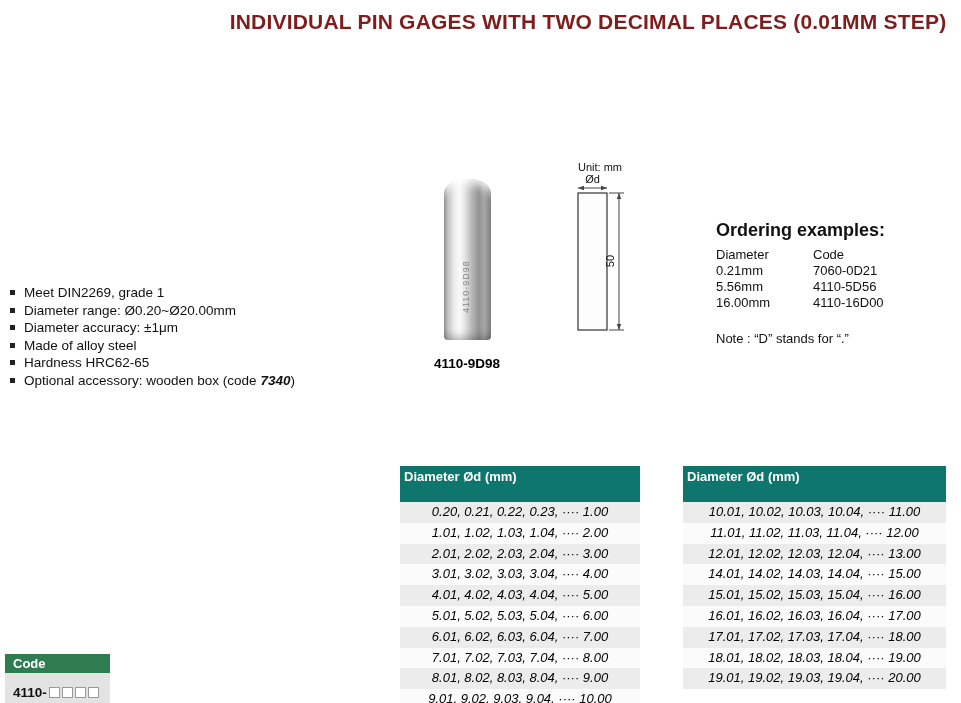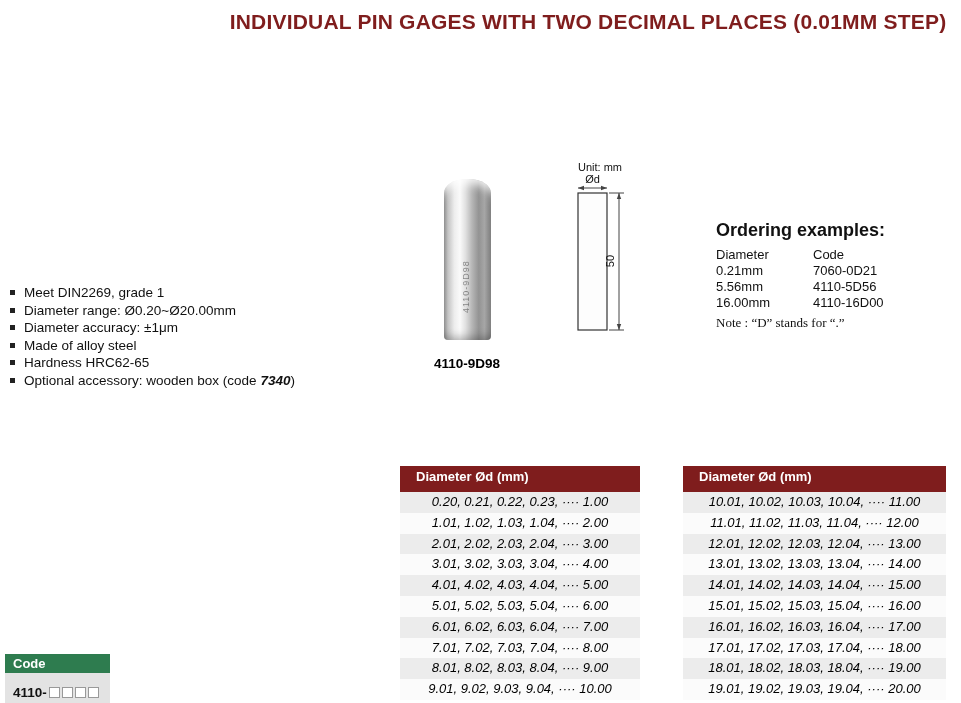--- a/index.html
+++ b/index.html
@@ -37,28 +37,28 @@
   
   .drawing{position:absolute;left:563px;top:155px;}
   .drawing text{font-family:"Liberation Sans",sans-serif;font-size:11px;fill:#111;}
   .drawing .geo{stroke:#444;stroke-width:1;fill:none;}
   .drawing .arrow{fill:#444;stroke:none;}
   .drawing .profile{fill:#fdfdfd;stroke:#333;stroke-width:1.2;}
   
   .ordering{position:absolute;left:716px;top:222px;width:215px;font-size:13px;}
   .ord-title{font-weight:700;font-size:18px;line-height:16px;margin-bottom:9px;}
   .ord-grid{display:grid;grid-template-columns:97px 1fr;line-height:16px;}
-  .ord-note{line-height:16px;margin-top:4px;font-family:Liberation Serif, serif;}
+  .ord-note{line-height:16px;margin-top:20px;}
   
   .table{position:absolute;top:466px;font-size:13px;}
   .t1{left:400px;width:240px;}
   .t2{left:683px;width:263px;}
   .th{
-    background:#7f1d1d;color:#fff;font-weight:700;height:26px;line-height:21px;
-    padding-left:16px;box-sizing:border-box;
+    background:#0f766e;color:#fff;font-weight:700;height:36px;line-height:21px;
+    padding-left:4px;box-sizing:border-box;
   }
   .tr{height:20.8px;line-height:20.8px;text-align:center;color:#000;white-space:nowrap;font-style:italic;}
   .table .tr:nth-child(even){background:#ececec;}
   .table .tr:nth-child(odd){background:#fbfbfb;}
   
   .codeblock{position:absolute;left:5px;top:654px;width:105px;font-size:13px;}
   .code-head{
     background:#2e7c4f;color:#fff;font-weight:700;height:19px;line-height:19px;
     padding-left:8px;box-sizing:border-box;
   }
@@ -154,21 +154,20 @@
     <div class="tr">7.01, 7.02, 7.03, 7.04, ···· 8.00</div>
     <div class="tr">8.01, 8.02, 8.03, 8.04, ···· 9.00</div>
     <div class="tr">9.01, 9.02, 9.03, 9.04, ···· 10.00</div>
   </div>
 
   <div class="table t2">
     <div class="th">Diameter Ød (mm)</div>
     <div class="tr">10.01, 10.02, 10.03, 10.04, ···· 11.00</div>
     <div class="tr">11.01, 11.02, 11.03, 11.04, ···· 12.00</div>
     <div class="tr">12.01, 12.02, 12.03, 12.04, ···· 13.00</div>
-    <div class="tr">13.01, 13.02, 13.03, 13.04, ···· 14.00</div>
     <div class="tr">14.01, 14.02, 14.03, 14.04, ···· 15.00</div>
     <div class="tr">15.01, 15.02, 15.03, 15.04, ···· 16.00</div>
     <div class="tr">16.01, 16.02, 16.03, 16.04, ···· 17.00</div>
     <div class="tr">17.01, 17.02, 17.03, 17.04, ···· 18.00</div>
     <div class="tr">18.01, 18.02, 18.03, 18.04, ···· 19.00</div>
     <div class="tr">19.01, 19.02, 19.03, 19.04, ···· 20.00</div>
   </div>
 
   <div class="codeblock">
     <div class="code-head">Code</div>

